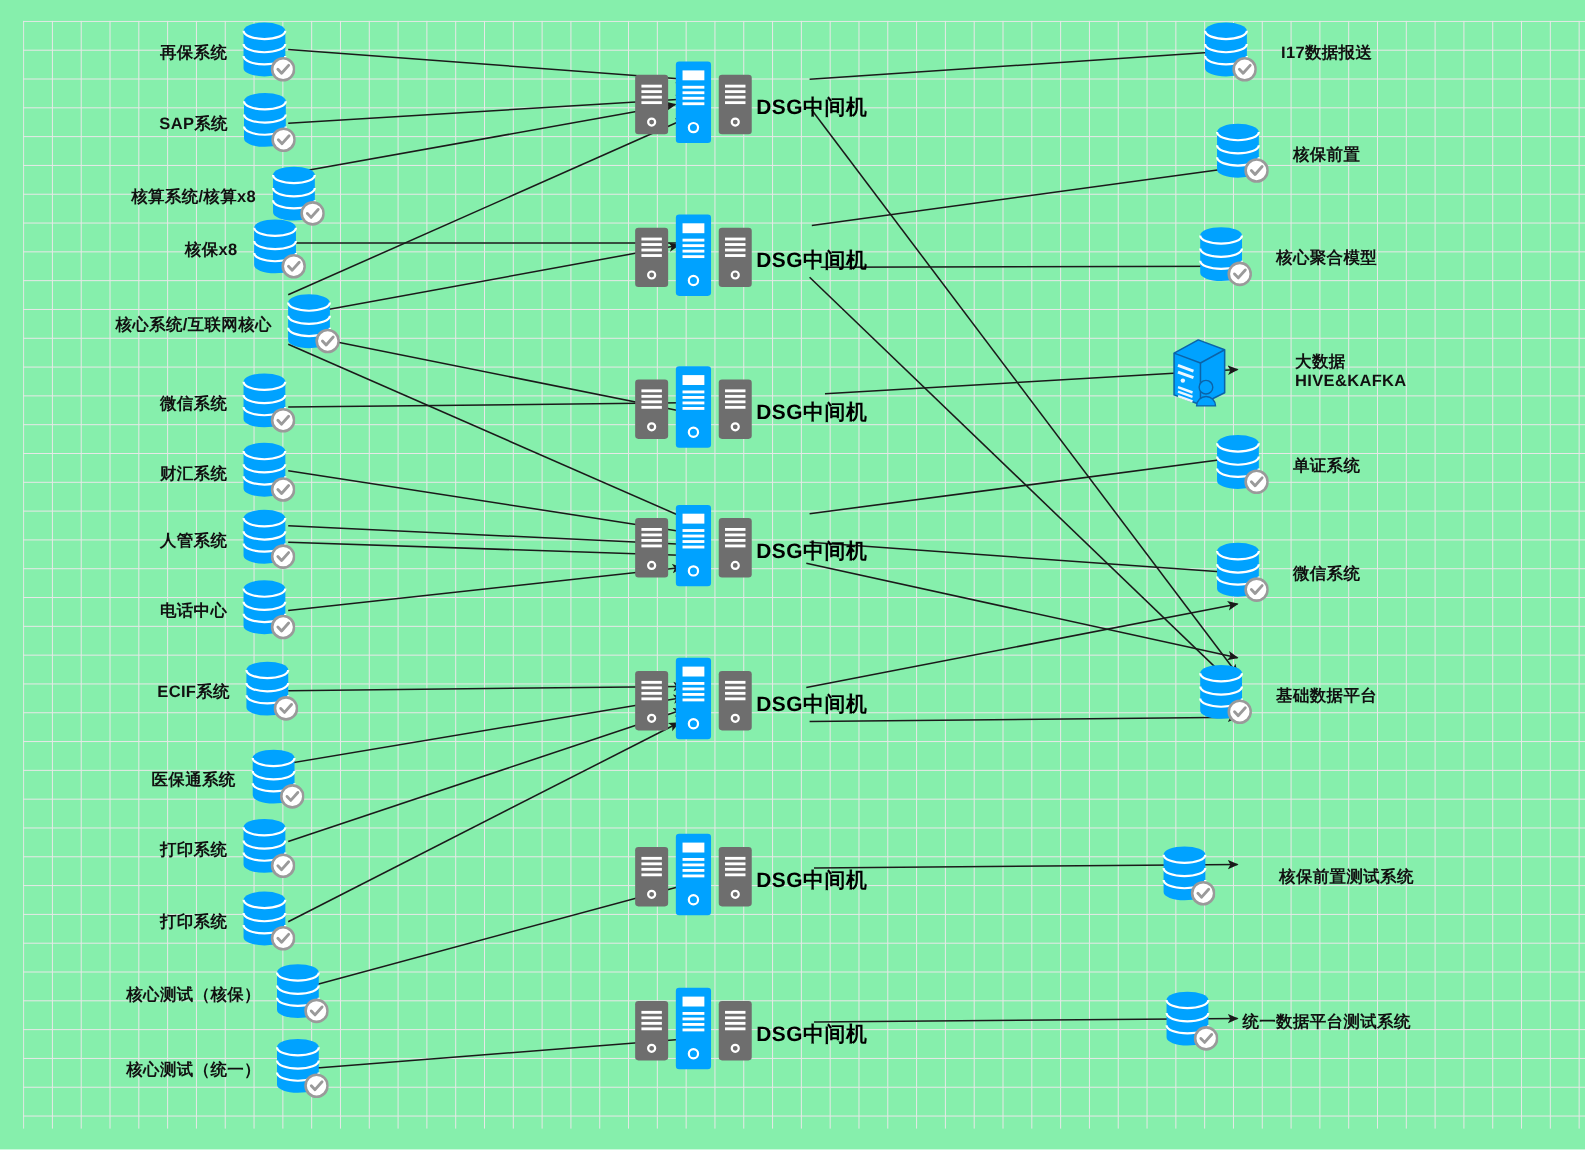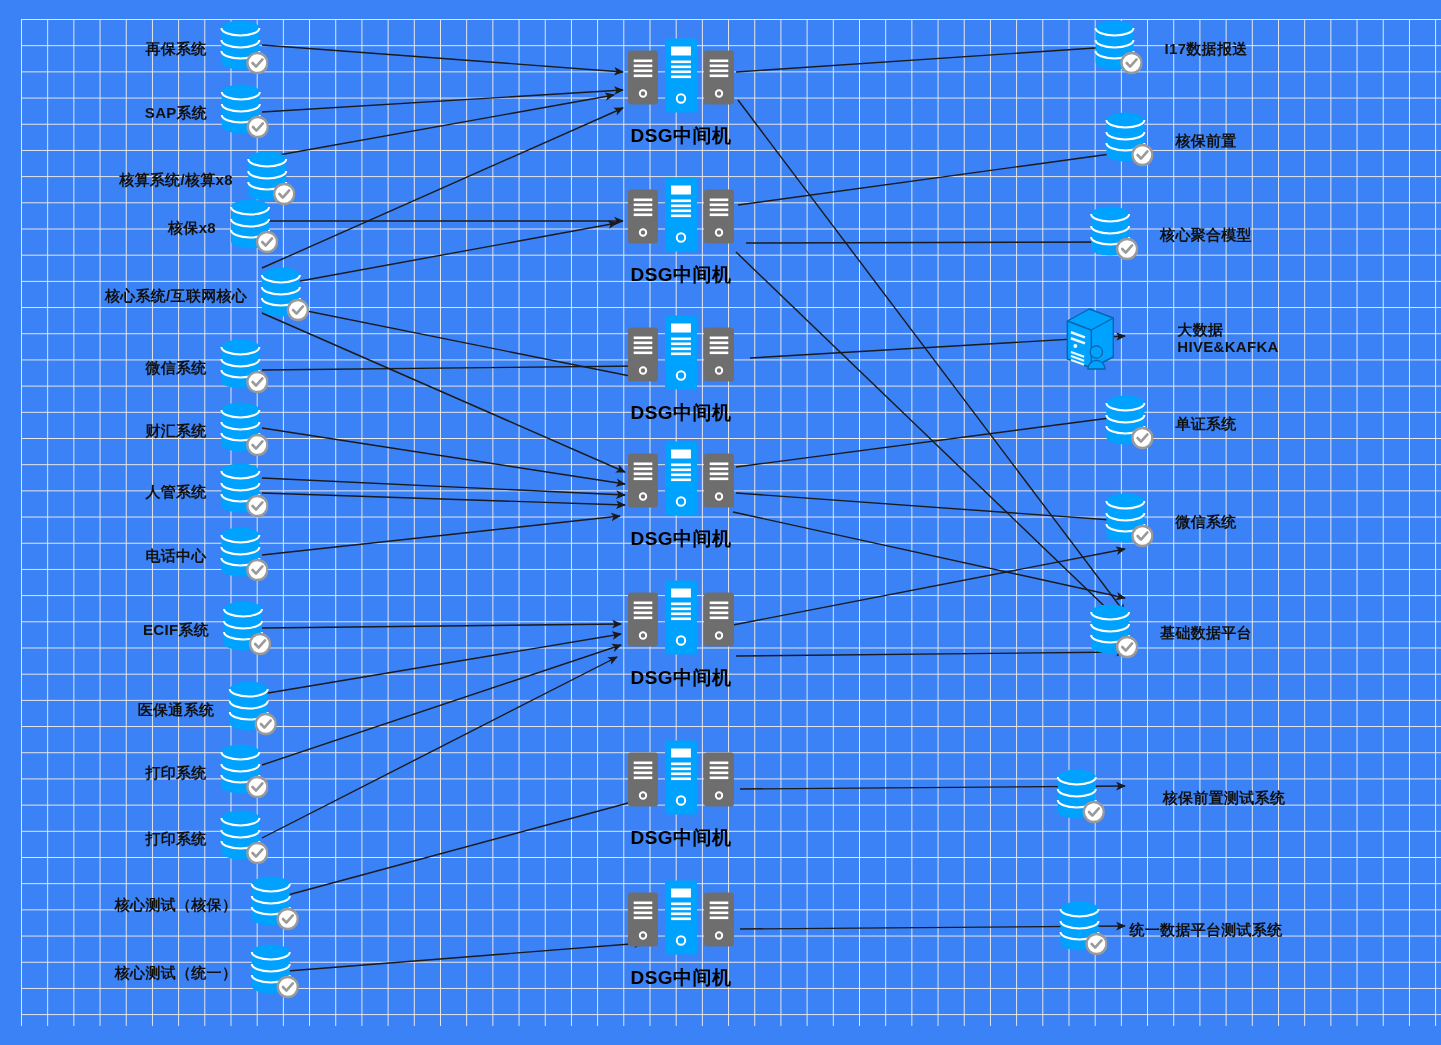--- a/index.html
+++ b/index.html
@@ -8,21 +8,21 @@
     background: #ffffff;
   }
   body {
     font-family: "Liberation Sans", "DejaVu Sans", sans-serif;
   }
   #canvas {
     position: relative;
     width: 1441px;
     height: 1045px;
     overflow: hidden;
-    background: #3b82f6;
+    background: #86efac;
   }
   
   #grid {
     position: absolute;
     left: 21px;
     top: 19px;
     width: 1420px;
     height: 1007px;
     background-image:
       linear-gradient(to right, #e8e8e8 1px, transparent 1px),
@@ -65,21 +65,21 @@
   .right .node-icon { order: 1; }
   .right .node-label {
     order: 2;
     text-align: left;
     margin-left: 22px;
   }
   .dsg {
     position: absolute;
     transform: translate(-50%, -50%);
     display: flex;
-    flex-direction: column;
+    flex-direction: row;
     align-items: center;
   }
   .dsg-label {
     font-size: 19px;
     font-weight: 700;
     color: #000000;
     margin-top: 9px;
     letter-spacing: .5px;
     white-space: nowrap;
   }

